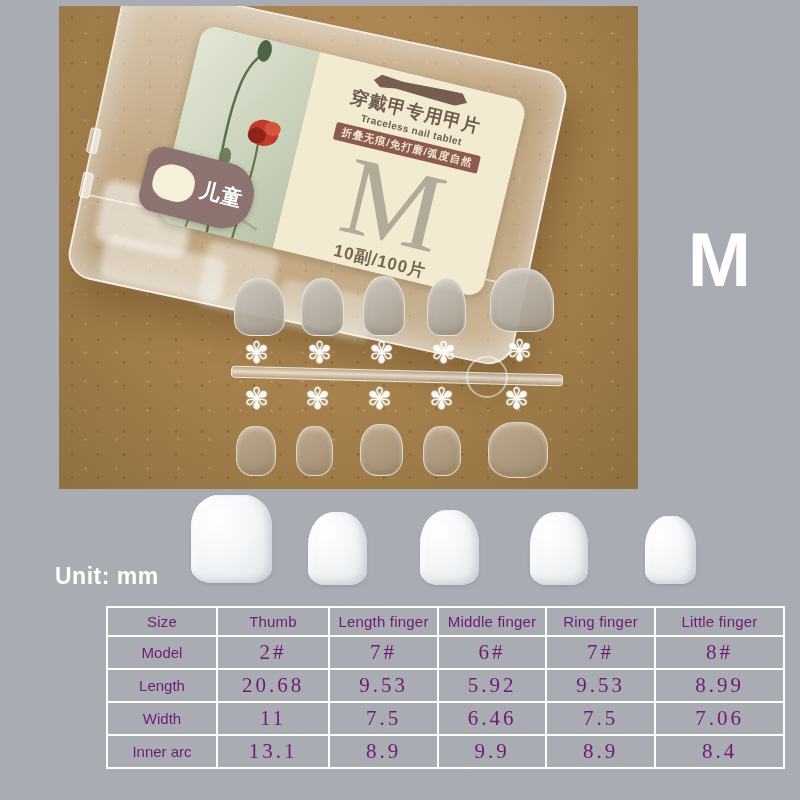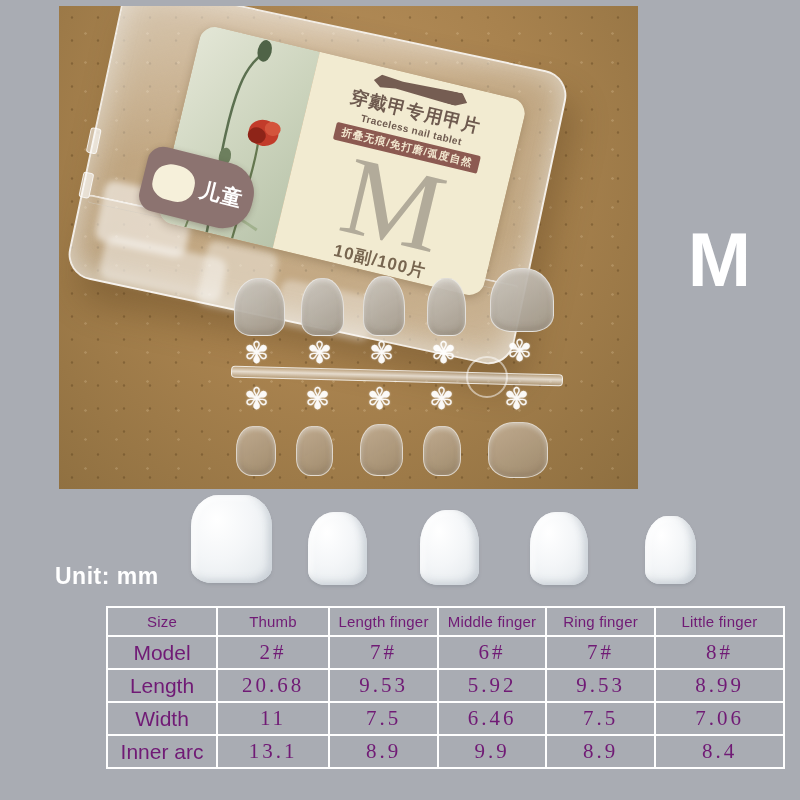--- a/index.html
+++ b/index.html
@@ -146,21 +146,21 @@
   }
 
   
   .spec-table {
     position:absolute; left:58px; top:606px; width:677px;
     border-collapse:collapse; table-layout:fixed; color:#701a75;margin-left:48px;
   }
   .spec-table td { border:2px solid #fff; text-align:center; vertical-align:middle; }
   .spec-table tr.head td { height:29px; font-size:15px; letter-spacing:.2px; }
   .spec-table tr.data td { height:33px; }
-  .spec-table td.rowlab { font-size:21px; font-family:"Liberation Sans",sans-serif; }
+  .spec-table td.rowlab { font-size:15px; font-family:"Liberation Sans",sans-serif; }
   .spec-table td.val {
     font-family:"Liberation Serif","DejaVu Serif",serif;
     font-size:21px; letter-spacing:3px;
   }
 </style>
 </head>
 <body>
 
 <div id="canvas">
 

